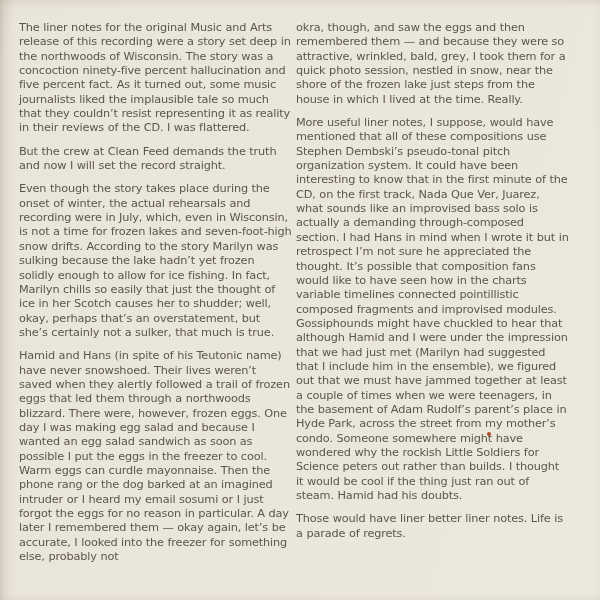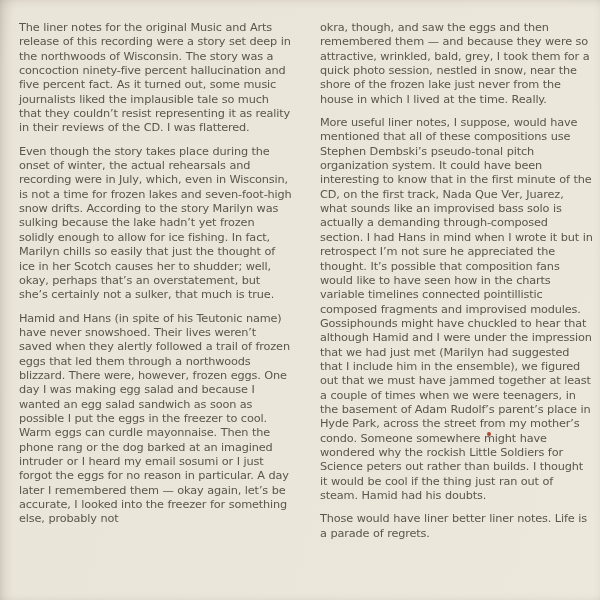--- a/index.html
+++ b/index.html
@@ -17,21 +17,21 @@
     overflow: hidden;
     box-shadow:
       inset 10px 0 16px -12px rgba(60,50,35,0.35),
       inset 0 8px 14px -12px rgba(60,50,35,0.20),
       inset -6px 0 12px -10px rgba(60,50,35,0.12),
       inset 0 -6px 12px -10px rgba(60,50,35,0.10);
     font-family: "DejaVu Sans", "Liberation Sans", sans-serif;
   }
   .cols {
     display: flex;
-    gap: 28px;
+    gap: 4px;
     padding: 21px 19px 0 19px;
     box-sizing: border-box;
   }
   .col {
     width: 273px;
     flex: 0 0 273px;
   }
   .col p {
     margin: 0 0 9px 0;
     color: #5b564d;
@@ -51,23 +51,24 @@
     filter: blur(0.4px);
   }
 </style>
 </head>
 <body>
 
 <div class="page" style="color: rgb(91, 86, 77);">
   <div class="cols">
     <div class="col">
       <p>The liner notes for the original Music and Arts release of this recording were a story set deep in the northwoods of Wisconsin. The story was a concoction ninety-five percent hallucination and five percent fact. As it turned out, some music journalists liked the implausible tale so much that they couldn’t resist representing it as reality in their reviews of the CD. I was flattered.</p>
+      <p>But the crew at Clean Feed demands the truth and now I will set the record straight.</p>
       <p>Even though the story takes place during the onset of winter, the actual rehearsals and recording were in July, which, even in Wisconsin, is not a time for frozen lakes and seven-foot-high snow drifts. According to the story Marilyn was sulking because the lake hadn’t yet frozen solidly enough to allow for ice fishing. In fact, Marilyn chills so easily that just the thought of ice in her Scotch causes her to shudder; well, okay, perhaps that’s an overstatement, but she’s certainly not a sulker, that much is true.</p>
       <p>Hamid and Hans (in spite of his Teutonic name) have never snowshoed. Their lives weren’t saved when they alertly followed a trail of frozen eggs that led them through a northwoods blizzard. There were, however, frozen eggs. One day I was making egg salad and because I wanted an egg salad sandwich as soon as possible I put the eggs in the freezer to cool. Warm eggs can curdle mayonnaise. Then the phone rang or the dog barked at an imagined intruder or I heard my email sosumi or I just forgot the eggs for no reason in particular. A day later I remembered them — okay again, let’s be accurate, I looked into the freezer for something else, probably not</p>
     </div>
     <div class="col">
-      <p>okra, though, and saw the eggs and then remembered them — and because they were so attractive, wrinkled, bald, grey, I took them for a quick photo session, nestled in snow, near the shore of the frozen lake just never from the house in which I lived at the time. Really.</p>
+      <p>okra, though, and saw the eggs and then remembered them — and because they were so attractive, wrinkled, bald, grey, I took them for a quick photo session, nestled in snow, near the shore of the frozen lake just steps from the house in which I lived at the time. Really.</p>
       <p>More useful liner notes, I suppose, would have mentioned that all of these compositions use Stephen Dembski’s pseudo-tonal pitch organization system. It could have been interesting to know that in the first minute of the CD, on the first track, Nada Que Ver, Juarez, what sounds like an improvised bass solo is actually a demanding through-composed section. I had Hans in mind when I wrote it but in retrospect I’m not sure he appreciated the thought. It’s possible that composition fans would like to have seen how in the charts variable timelines connected pointillistic composed fragments and improvised modules. Gossiphounds might have chuckled to hear that although Hamid and I were under the impression that we had just met (Marilyn had suggested that I include him in the ensemble), we figured out that we must have jammed together at least a couple of times when we were teenagers, in the basement of Adam Rudolf’s parent’s place in Hyde Park, across the street from my mother’s condo. Someone somewhere might have wondered why the rockish Little Soldiers for Science peters out rather than builds. I thought it would be cool if the thing just ran out of steam. Hamid had his doubts.</p>
       <p>Those would have liner better liner notes. Life is a parade of regrets.</p>
     </div>
   </div>
   <div class="speck" style="background: rgb(178, 74, 44);"></div>
 </div>
 
 </body></html>

